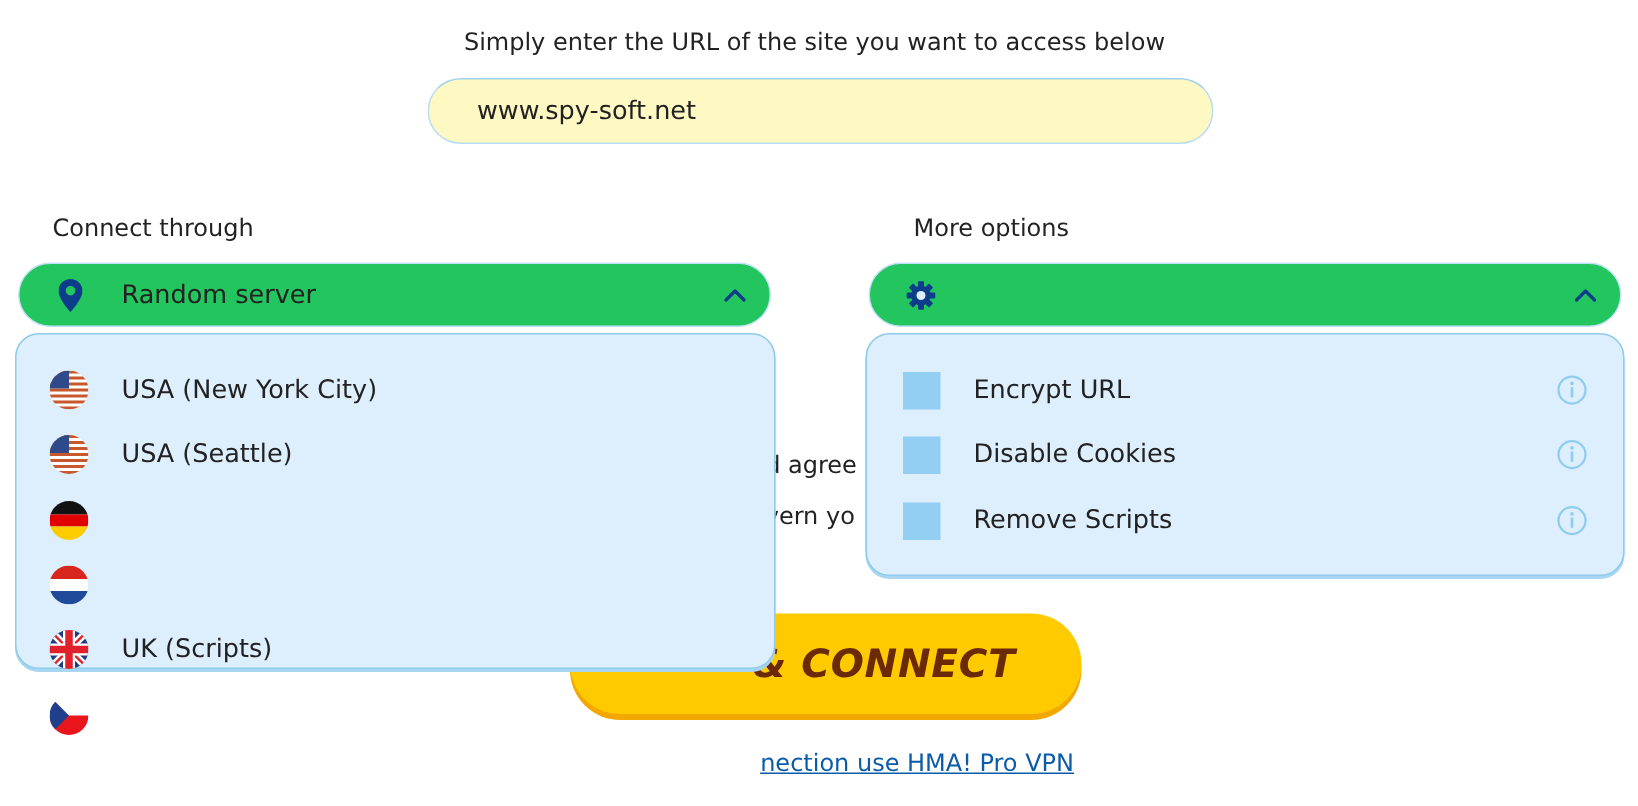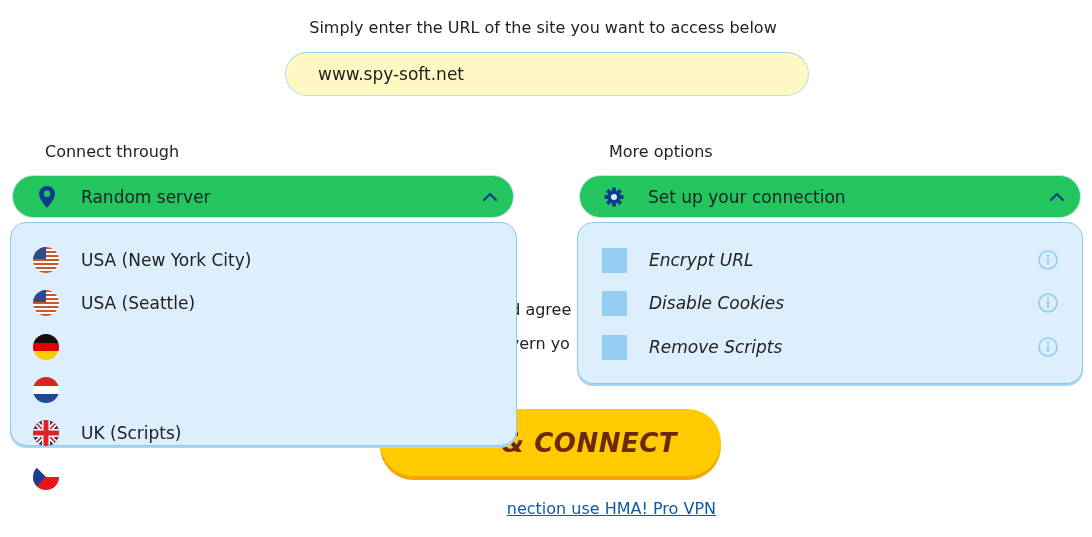--- a/index.html
+++ b/index.html
@@ -39,21 +39,21 @@
     position: absolute; top: 499px; left: 378px; width: 338px; font-size: 16px;
     color: #0b5ca8; text-decoration: underline; text-align: right; white-space: nowrap; cursor: pointer;
   }
 
   
   .panel {
     position: absolute; background: #ddeefc; border: 1px solid #8ccbeb;
     border-radius: 16px; box-shadow: 0 2px 0 #a9d6f0;
   }
   .server-panel { top: 222px; left: 10px; width: 507px; height: 224px; }
-  .options-panel { top: 222px; left: 577px; width: 506px; height: 162px; font-style: italic; }
+  .options-panel { top: 222px; left: 577px; width: 506px; height: 162px; }
 
   .server-item { position: absolute; left: 22px; height: 30px; display: flex; align-items: center; cursor: pointer; }
   .flag { width: 26px; height: 26px; border-radius: 50%; overflow: hidden; flex-shrink: 0; }
   .server-item .name { margin-left: 22px; font-size: 17px; color: #222; }
 
   .opt-item { position: absolute; left: 24px; right: 16px; height: 30px; display: flex; align-items: center; }
   .checkbox { width: 25px; height: 25px; background: #93cff3; cursor: pointer; flex-shrink: 0; }
   .opt-item .name { margin-left: 22px; font-size: 17px; color: #222; }
   .info { position: absolute; right: 7px; top: 4px; width: 22px; height: 22px; cursor: pointer; }
 </style>
@@ -61,21 +61,21 @@
 <body>
 
 <div class="instruction">Simply enter the URL of the site you want to access below</div>
 <input class="url-input" type="text" value="www.spy-soft.net" style="">
 
 <div class="bg-text" style="top:300px; left:500px;">nd agree</div>
 <div class="bg-text" style="top:334px; left:500px;">overn yo</div>
 <button class="connect-btn">&amp; CONNECT</button>
 <div class="pro-link">nection use HMA! Pro VPN</div>
 
-<div class="section-label" style="left:45px;">Connect through</div>
+<div class="section-label" style="left:35px;">Connect through</div>
 <div class="select" style="left:12px; width:502px;">
   <span class="lead-icon">
     <svg width="16" height="22" viewBox="0 0 16 22">
         <path d="M8 0C3.6 0 0 3.5 0 7.8 0 13.6 8 22 8 22s8-8.4 8-14.2C16 3.5 12.4 0 8 0zm0 11a3.2 3.2 0 1 1 0-6.4A3.2 3.2 0 0 1 8 11z" fill="#0d3d8a"></path>
       </svg>
   </span>
   <span class="label">Random server</span>
   <span class="chev">
     <svg width="16" height="10" viewBox="0 0 16 10">
         <path d="M2 8 L8 2 L14 8" fill="none" stroke="#0d3d8a" stroke-width="2.2" stroke-linecap="round" stroke-linejoin="round"></path>
@@ -94,21 +94,20 @@
         <rect x="0.5" y="8" width="4" height="4" rx="0.6"></rect>
         <rect x="15.5" y="8" width="4" height="4" rx="0.6"></rect>
         <rect x="8" y="0.5" width="4" height="4" rx="0.6" transform="rotate(45 10 10)"></rect>
         <rect x="8" y="15.5" width="4" height="4" rx="0.6" transform="rotate(45 10 10)"></rect>
         <rect x="0.5" y="8" width="4" height="4" rx="0.6" transform="rotate(45 10 10)"></rect>
         <rect x="15.5" y="8" width="4" height="4" rx="0.6" transform="rotate(45 10 10)"></rect>
       </g>
       <circle cx="10" cy="10" r="3" fill="#ddeefc"></circle>
     </svg>
   </span>
-  <span class="label">Set up your connection</span>
   <span class="chev">
     <svg width="16" height="10" viewBox="0 0 16 10">
         <path d="M2 8 L8 2 L14 8" fill="none" stroke="#0d3d8a" stroke-width="2.2" stroke-linecap="round" stroke-linejoin="round"></path>
       </svg>
   </span>
 </div>
 
 <div class="panel server-panel">
   <div class="server-item" style="top:22px;">
     <span class="flag">

